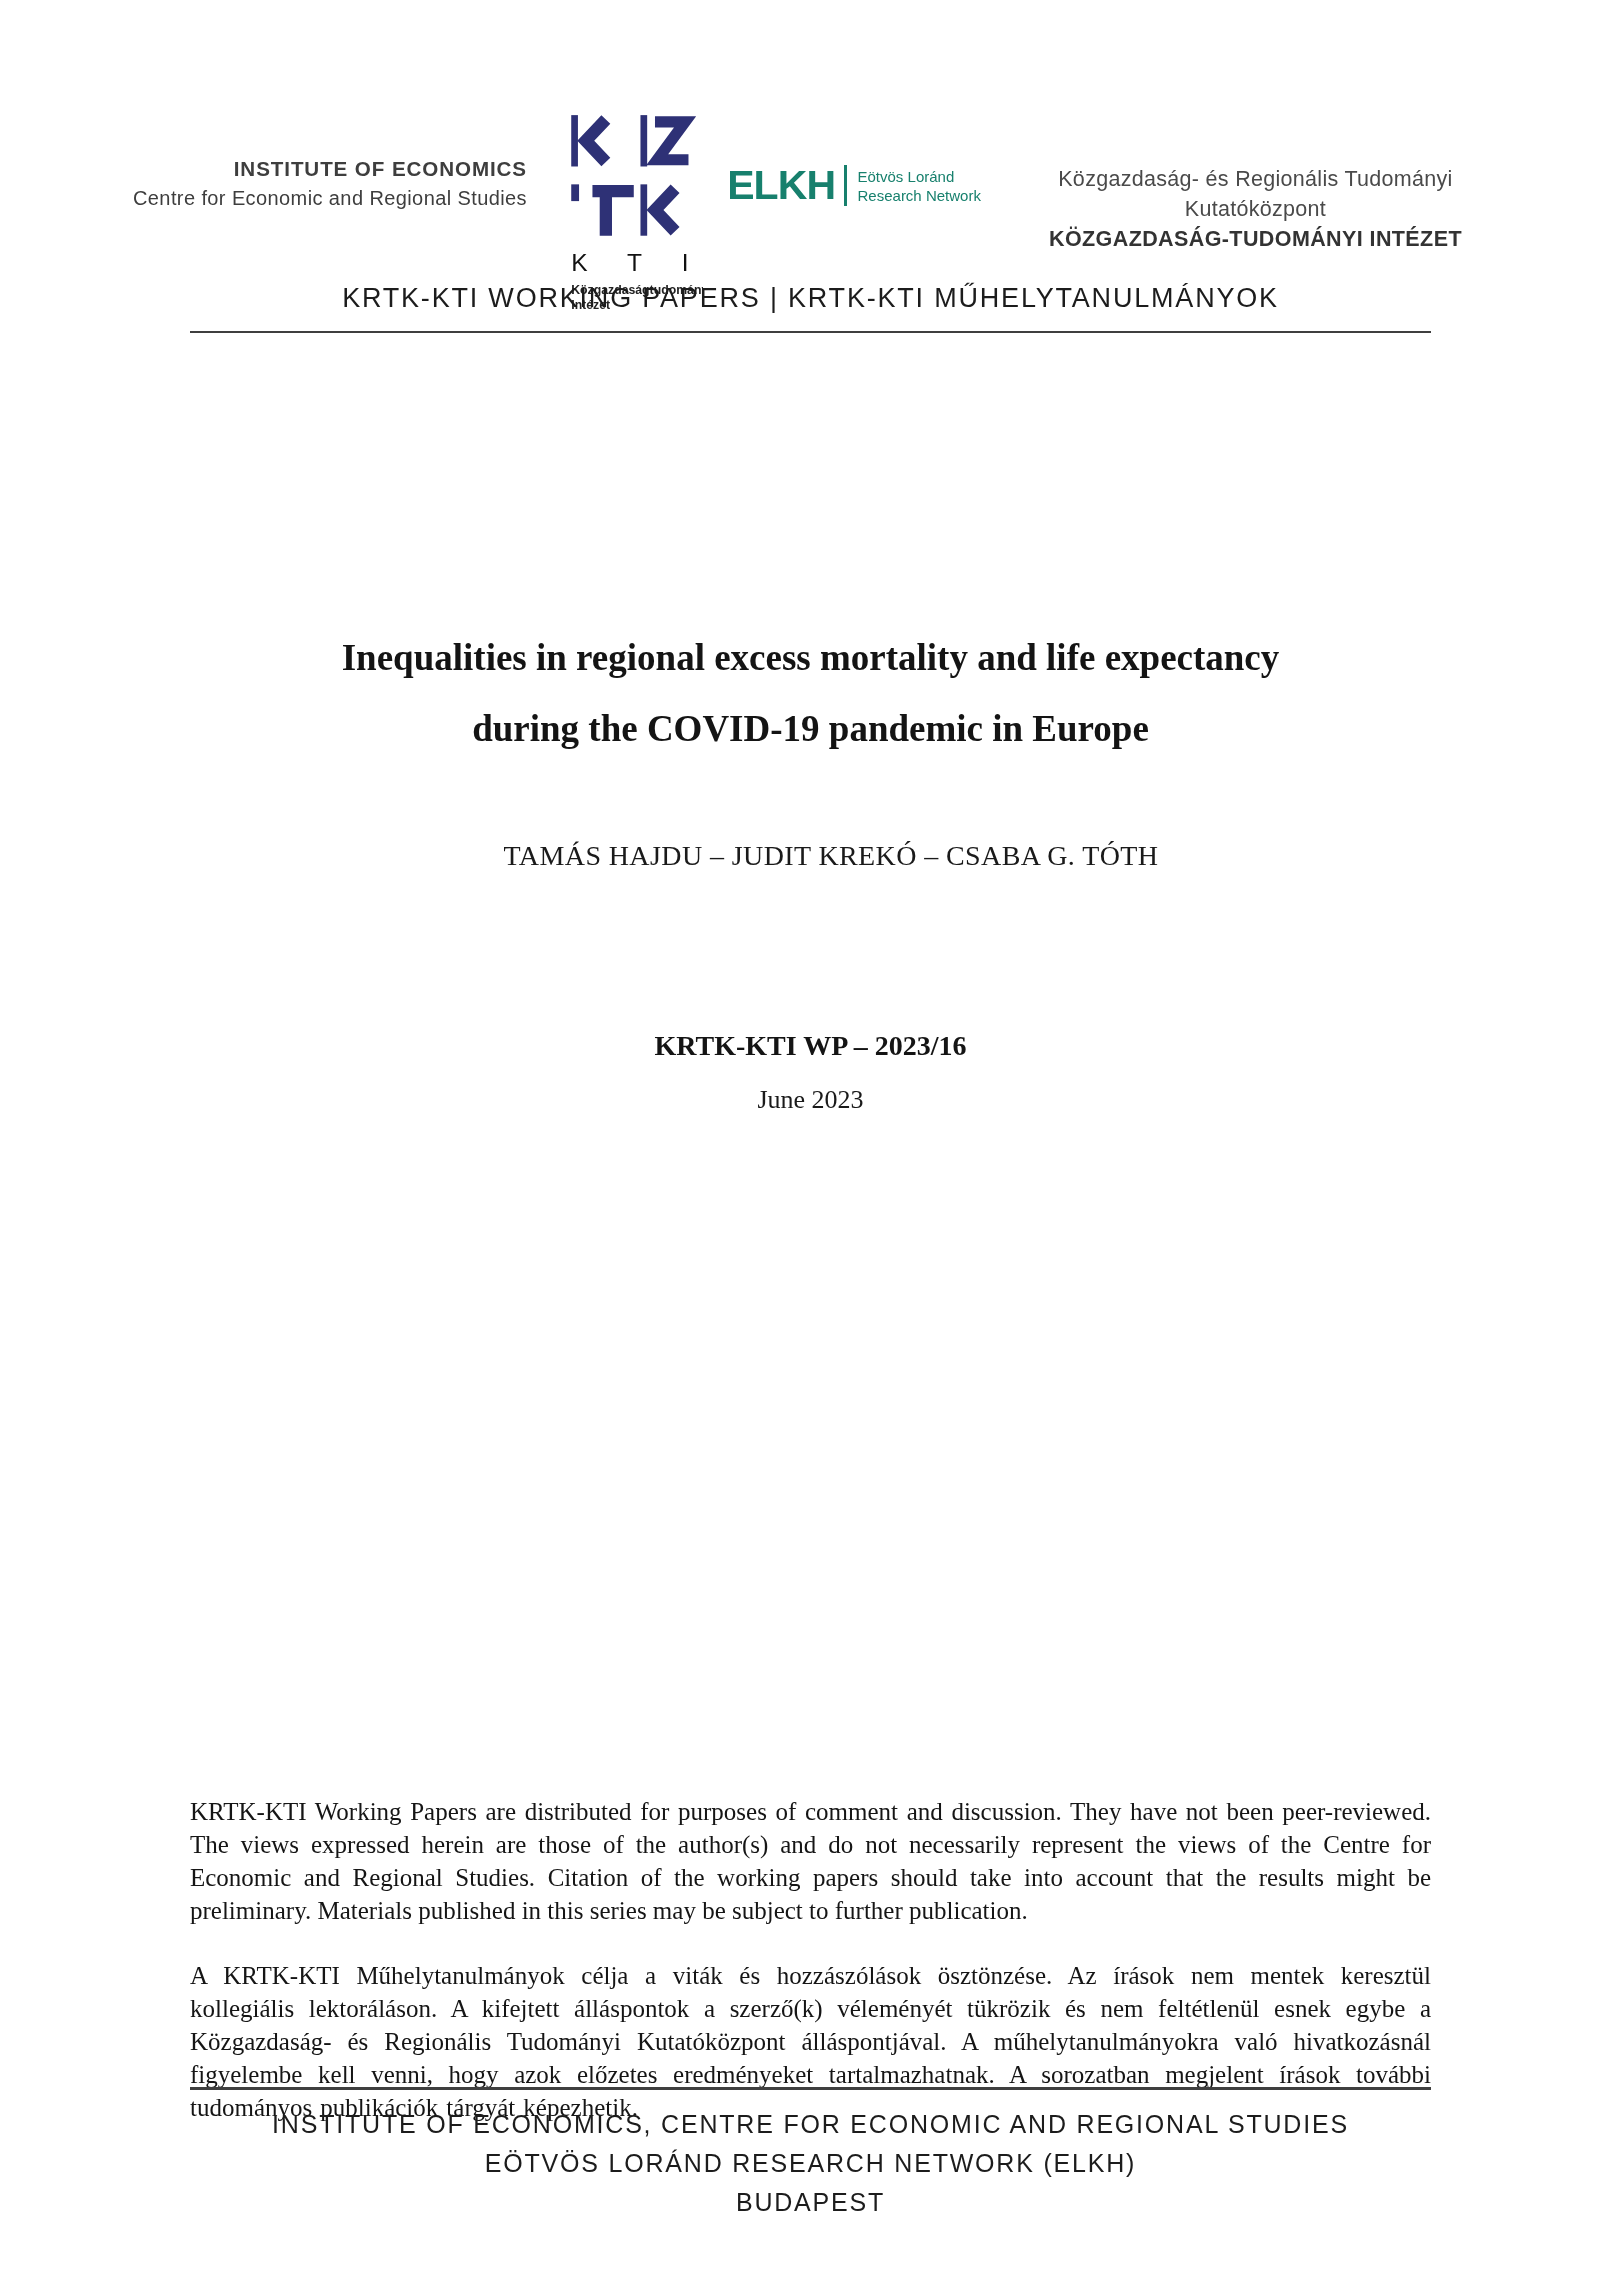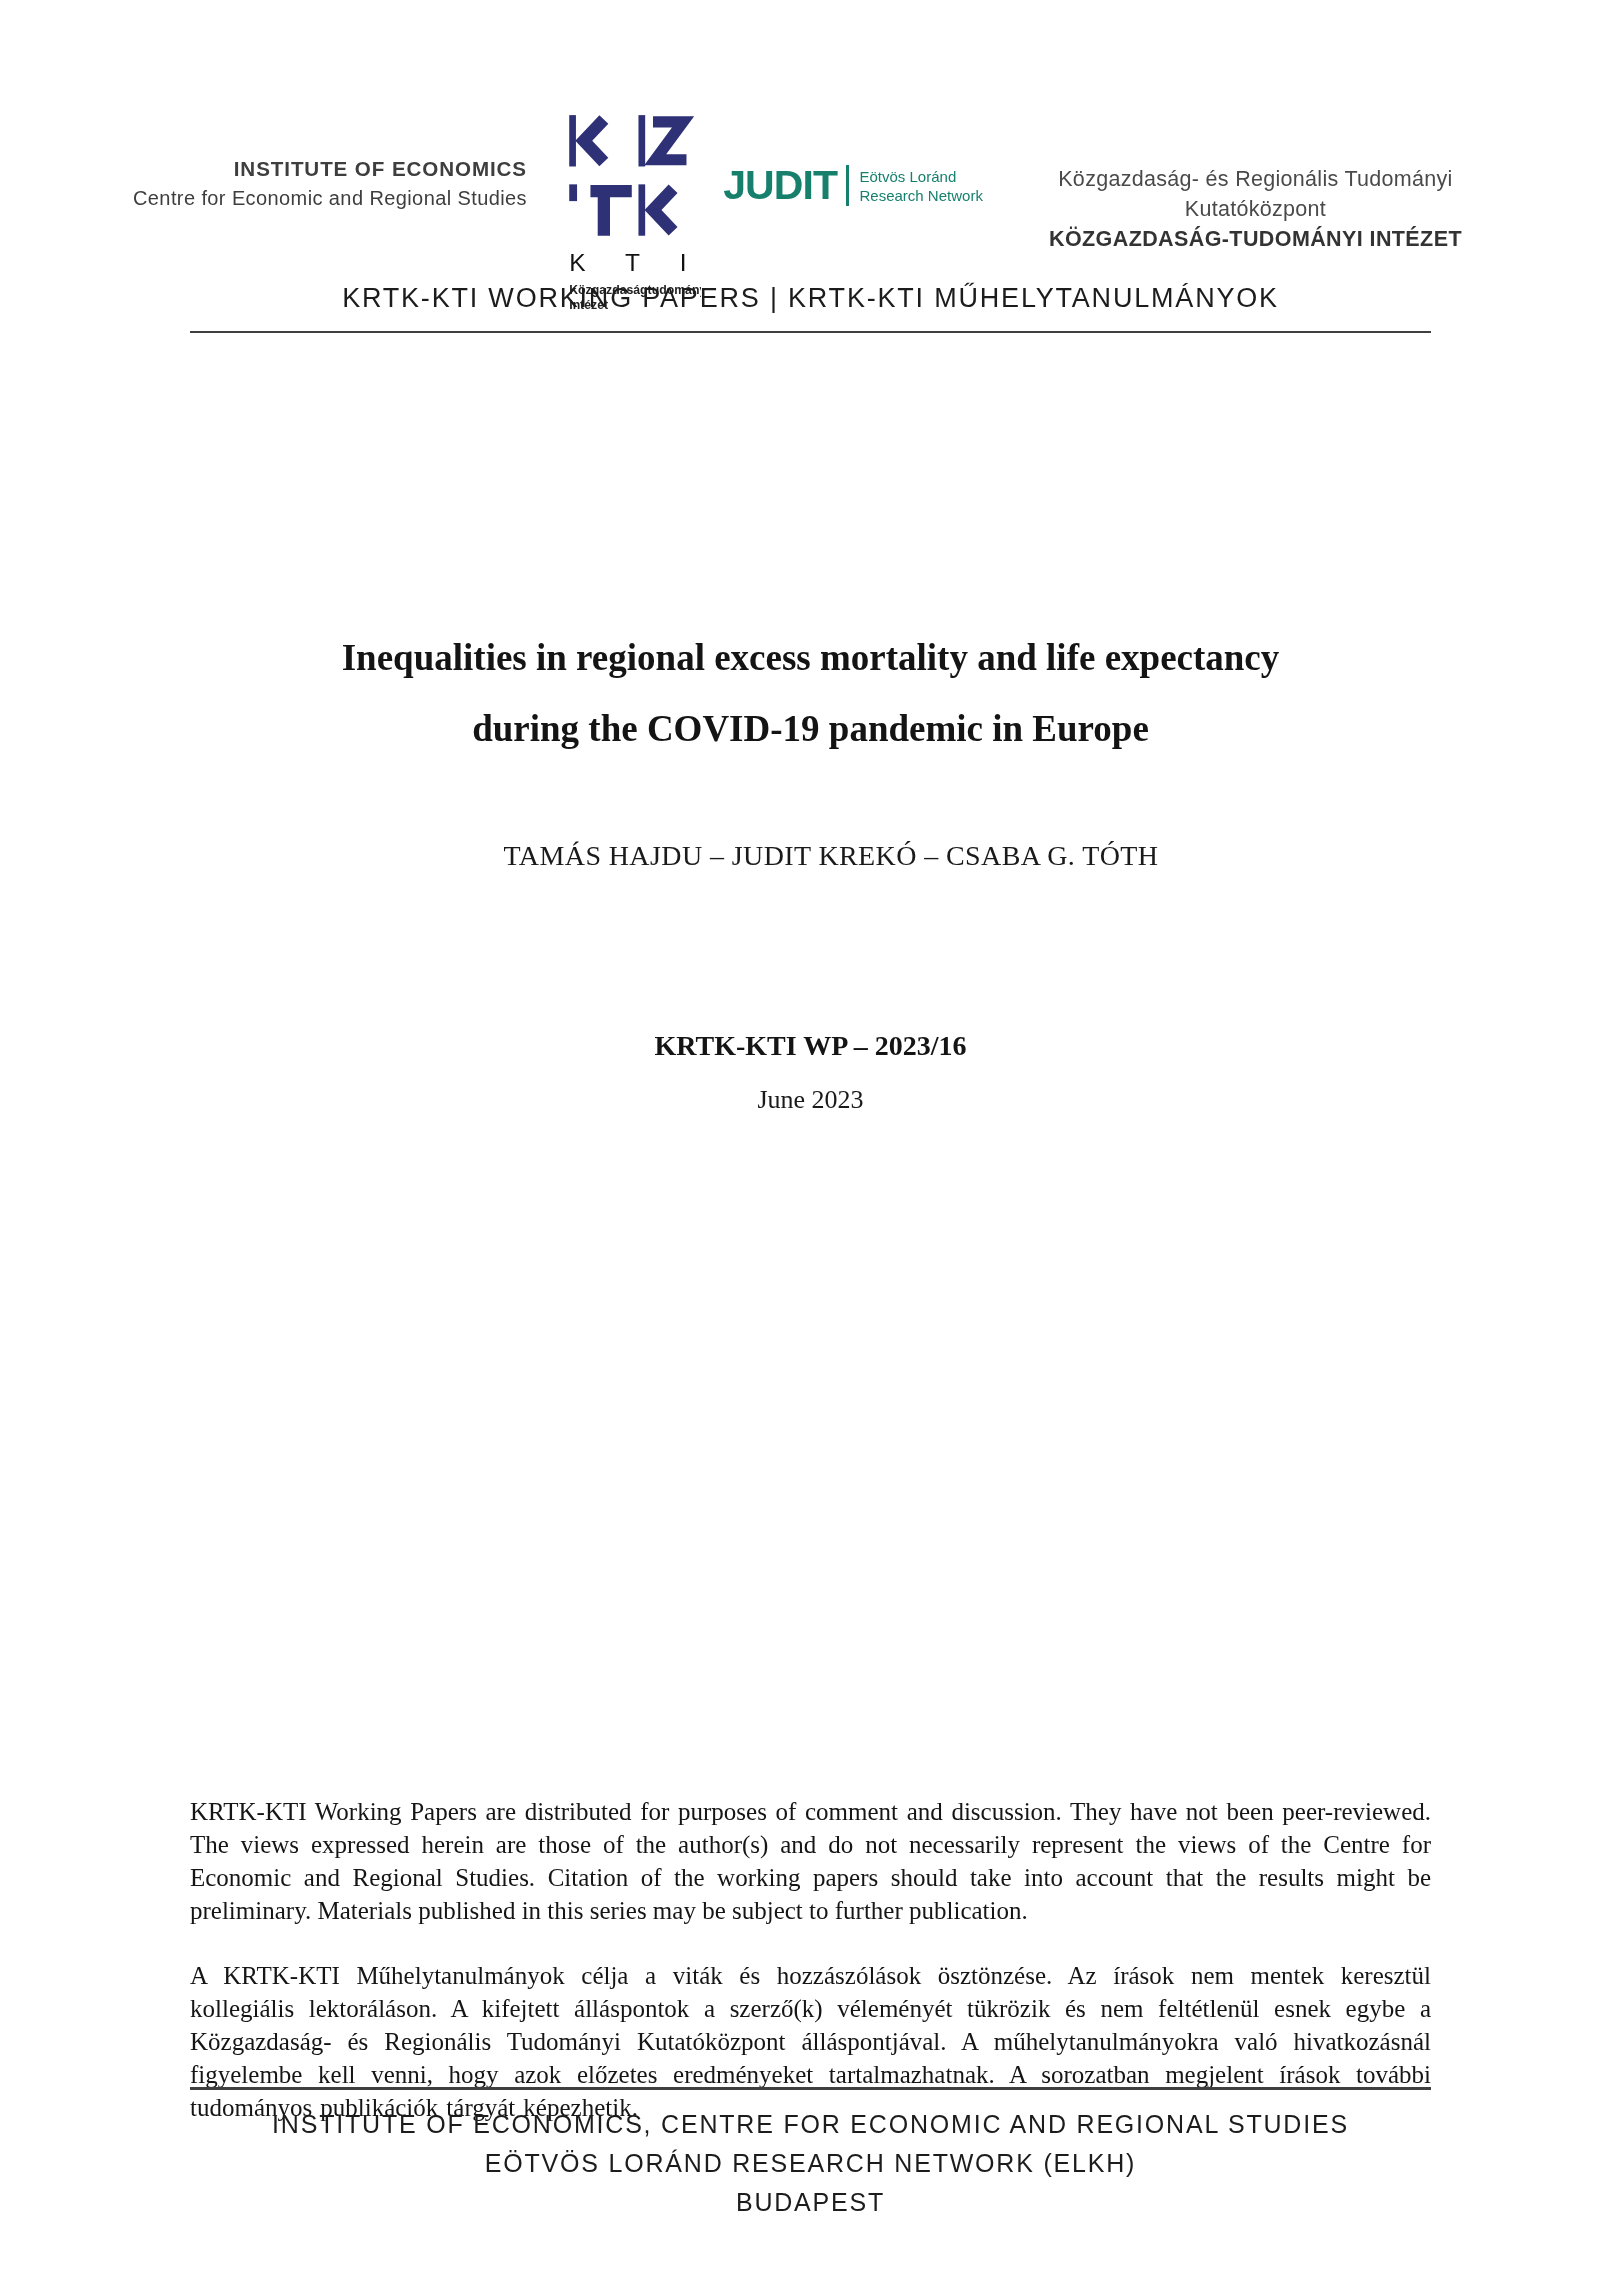--- a/index.html
+++ b/index.html
@@ -111,21 +111,21 @@
         <text x="2" y="140" font-size="22" fill="#111">K</text>
         <text x="52" y="140" font-size="22" fill="#111">T</text>
         <text x="101" y="140" font-size="22" fill="#111">I</text>
 
         <text x="2" y="160" font-size="11" font-weight="bold" fill="#222">Közgazdaságtudományi</text>
         <text x="2" y="174" font-size="11" font-weight="bold" fill="#222">Intézet</text>
       </svg>
     </div>
 
     <div class="elkh-logo" style="color:#17806d;">
-      <span class="elkh-acronym">JUDIT</span>
+      <span class="elkh-acronym">ELKH</span>
       <span class="elkh-divider" style="background:#17806d;"></span>
       <span class="elkh-text">
         <div>Eötvös Loránd</div>
         <div>Research Network</div>
       </span>
     </div>
 
     <div class="inst-hu">
       <div class="l1">Közgazdaság- és Regionális Tudományi Kutatóközpont</div>
       <div class="l2">KÖZGAZDASÁG-TUDOMÁNYI INTÉZET</div>

